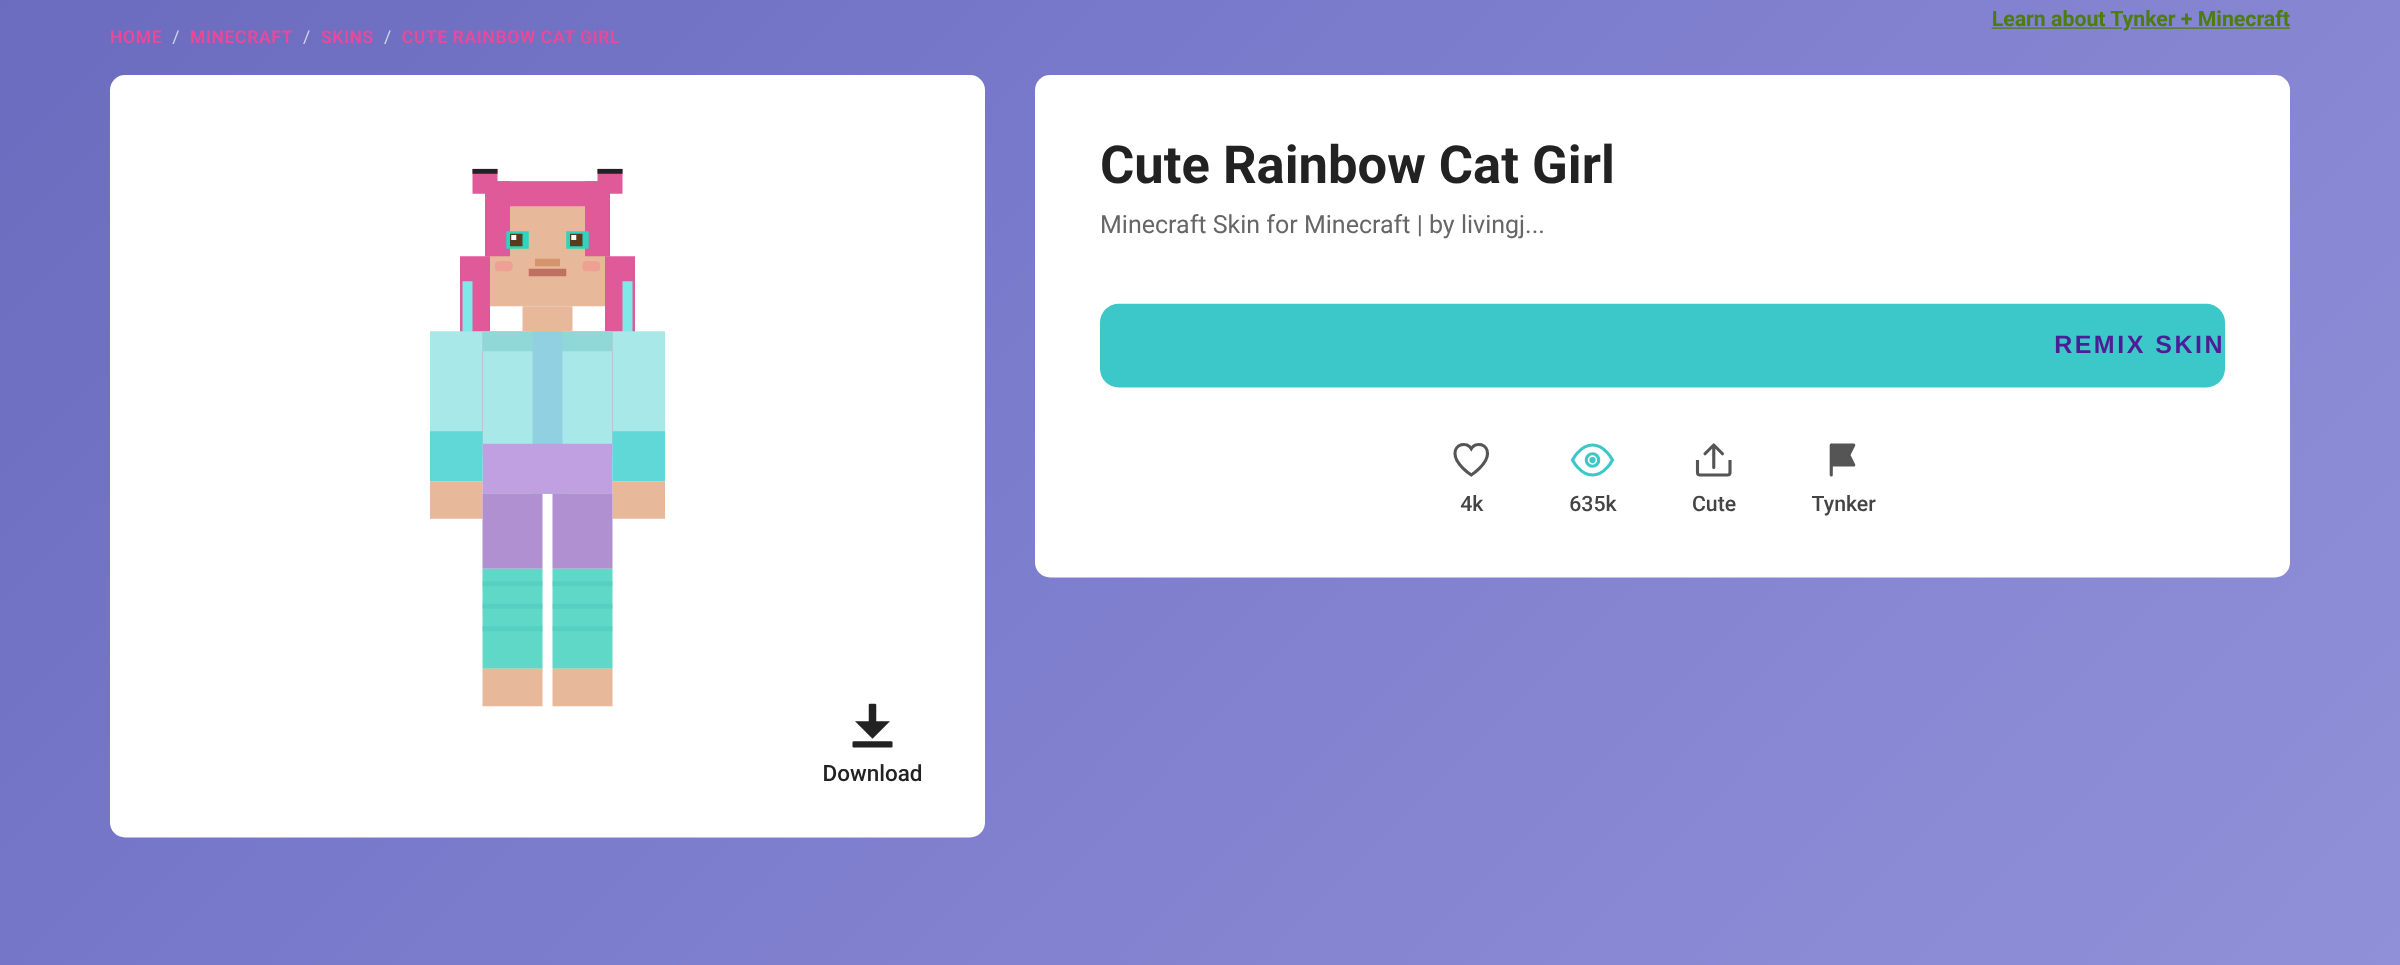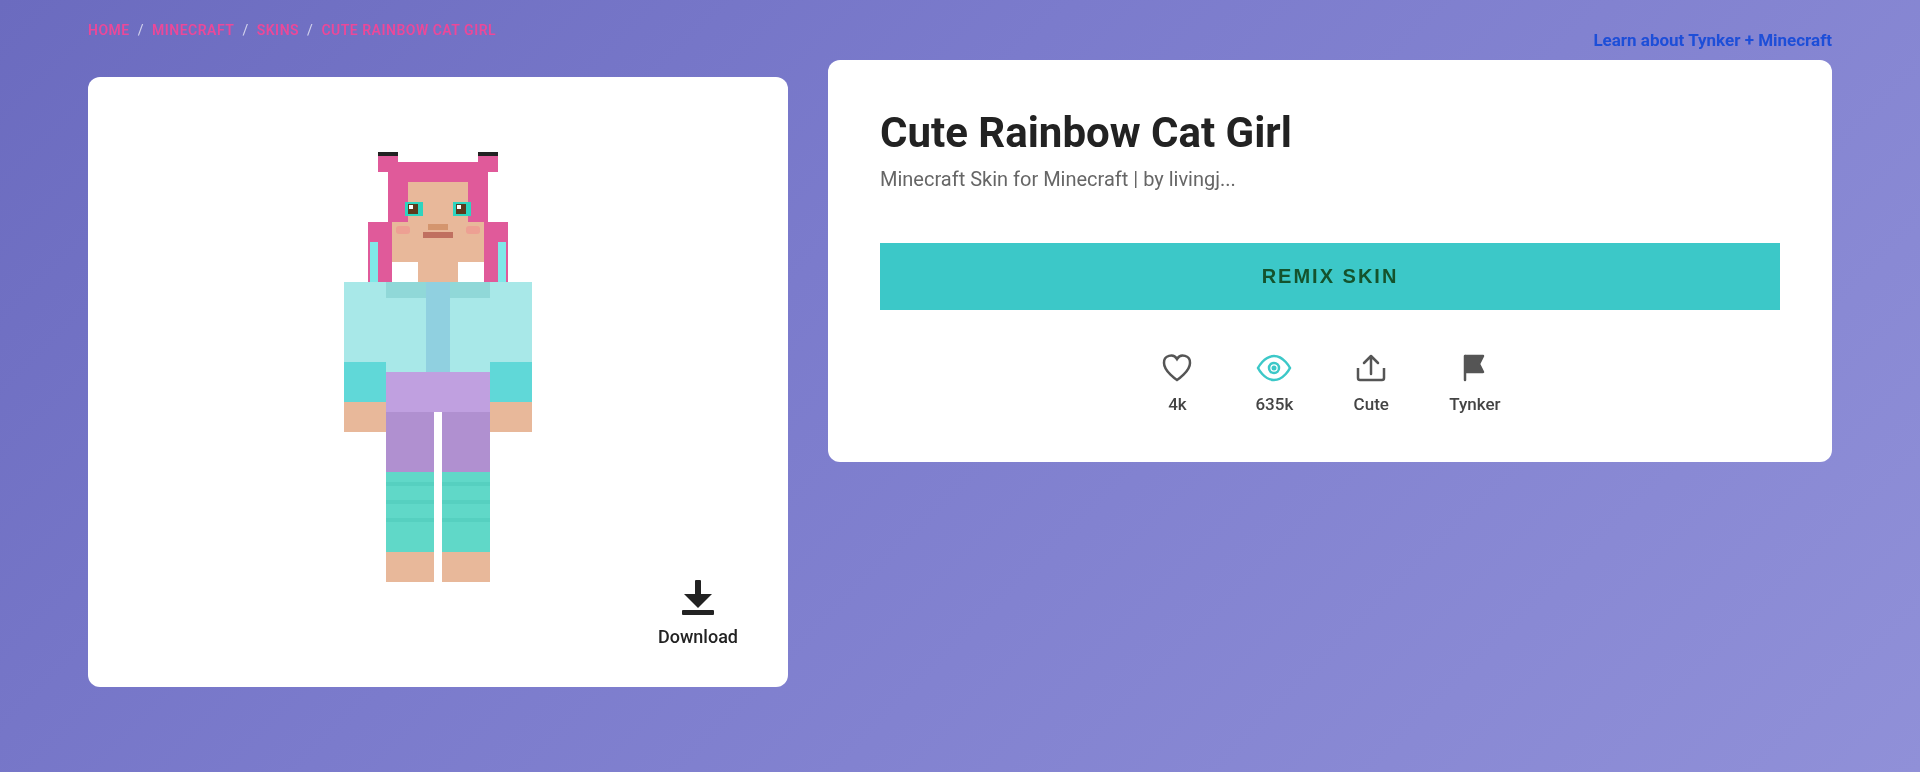--- a/index.html
+++ b/index.html
@@ -28,25 +28,26 @@
       text-transform: uppercase;
     }
 
     .breadcrumb .separator {
       color: rgba(255,255,255,0.7);
       font-weight: 400;
     }
 
     .top-right-link {
       position: absolute;
-      top: 30px;
+      top: 6px;
       right: 88px;
-      color: #1d4ed8;
+      color: #4d7c0f;
       font-size: 17px;
       font-weight: 700;
+      text-decoration: underline;
       cursor: pointer;
     }
 
     .main-content {
       display: flex;
       gap: 40px;
       padding: 0 88px;
       align-items: flex-start;
     }
 
@@ -54,21 +55,20 @@
     .skin-card {
       background: #fff;
       border-radius: 12px;
       width: 700px;
       height: 610px;
       position: relative;
       display: flex;
       align-items: flex-end;
       justify-content: center;
       overflow: hidden;
-      margin-top: 17px;
     }
 
     .skin-image-area {
       width: 100%;
       height: 100%;
       display: flex;
       align-items: center;
       justify-content: center;
     }
 
@@ -109,30 +109,31 @@
 
     .skin-subtitle {
       font-size: 20px;
       color: #666;
       margin-bottom: 52px;
     }
 
     .remix-btn {
       width: 100%;
       background: #3cc8c8;
-      color: #14532d;
+      color: #4c1d95;
       border: none;
-      border-radius: 0;
+      border-radius: 15px;
       padding: 22px 0;
       font-size: 20px;
       font-weight: 700;
       letter-spacing: 2px;
       cursor: pointer;
       text-transform: uppercase;
       margin-bottom: 40px;
+      text-align: right;
     }
 
     .action-row {
       display: flex;
       justify-content: center;
       gap: 60px;
       align-items: flex-start;
     }
 
     .action-item {

